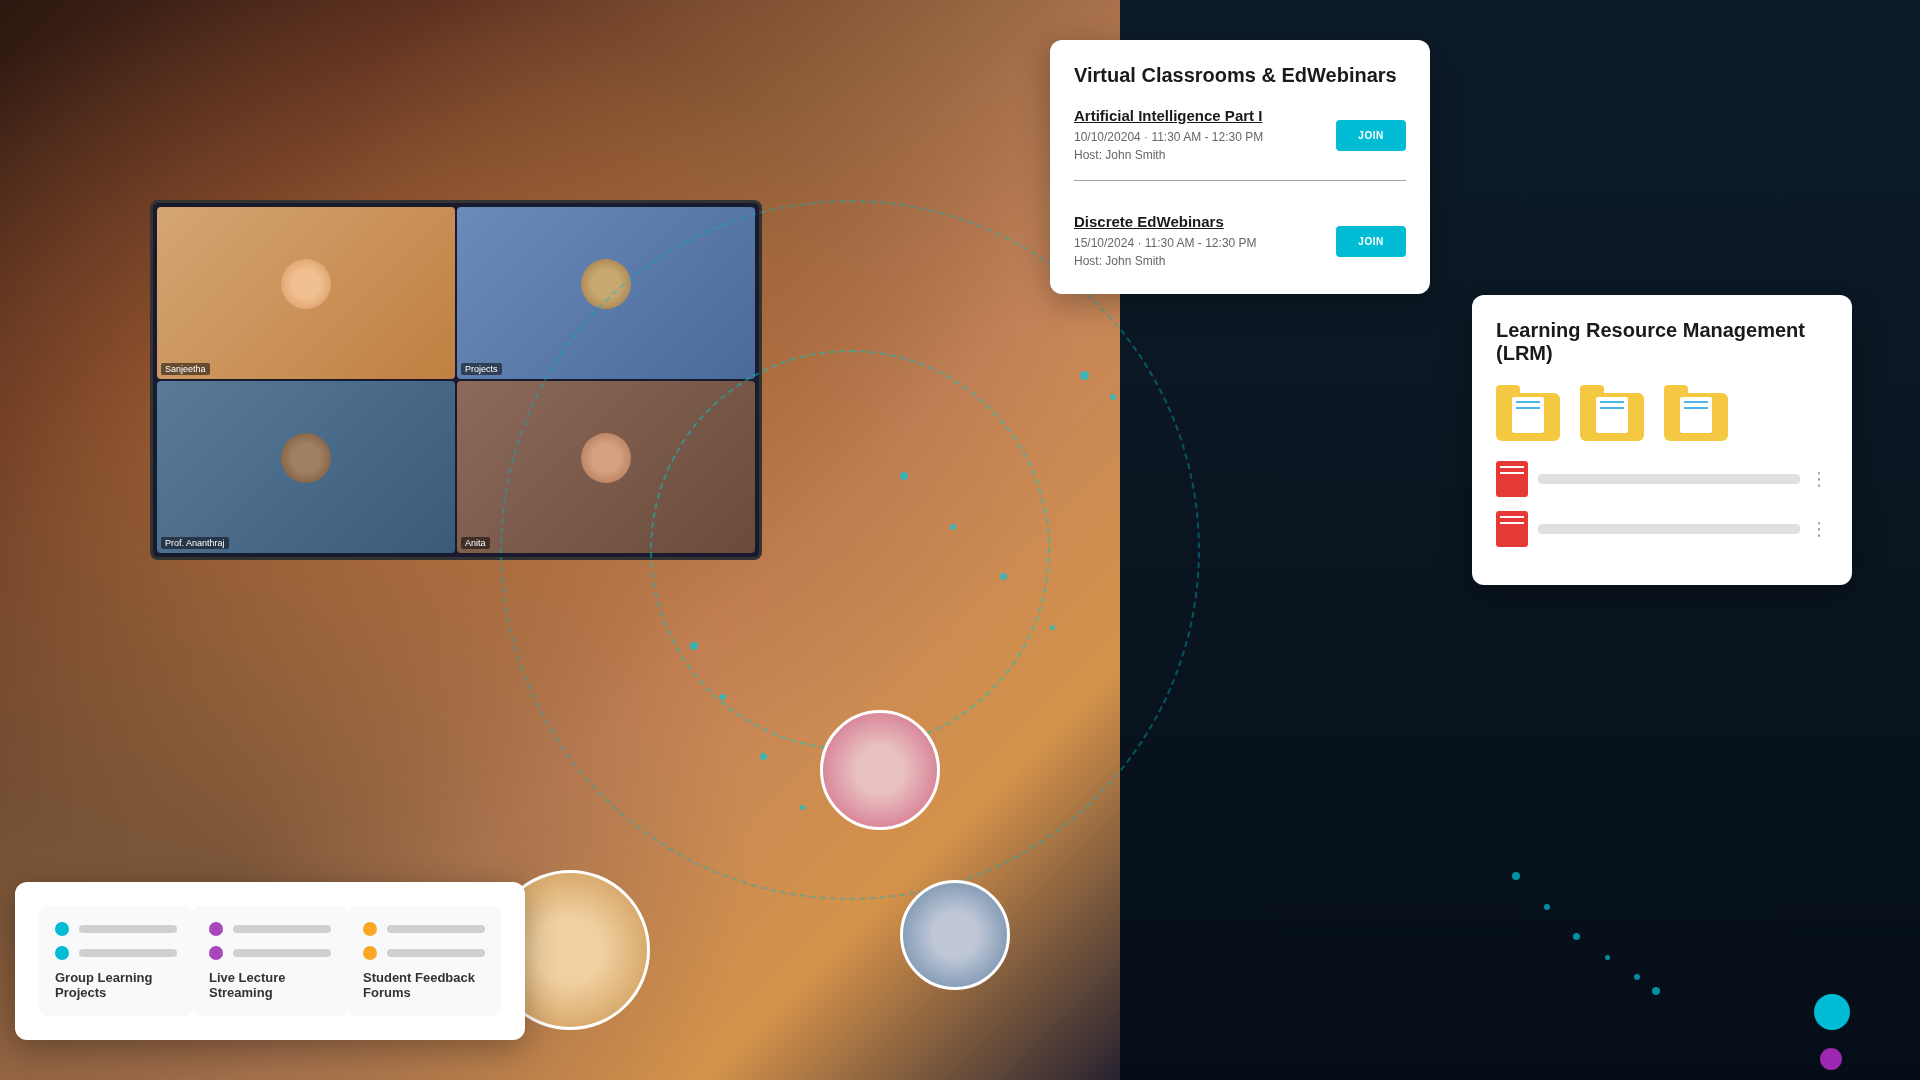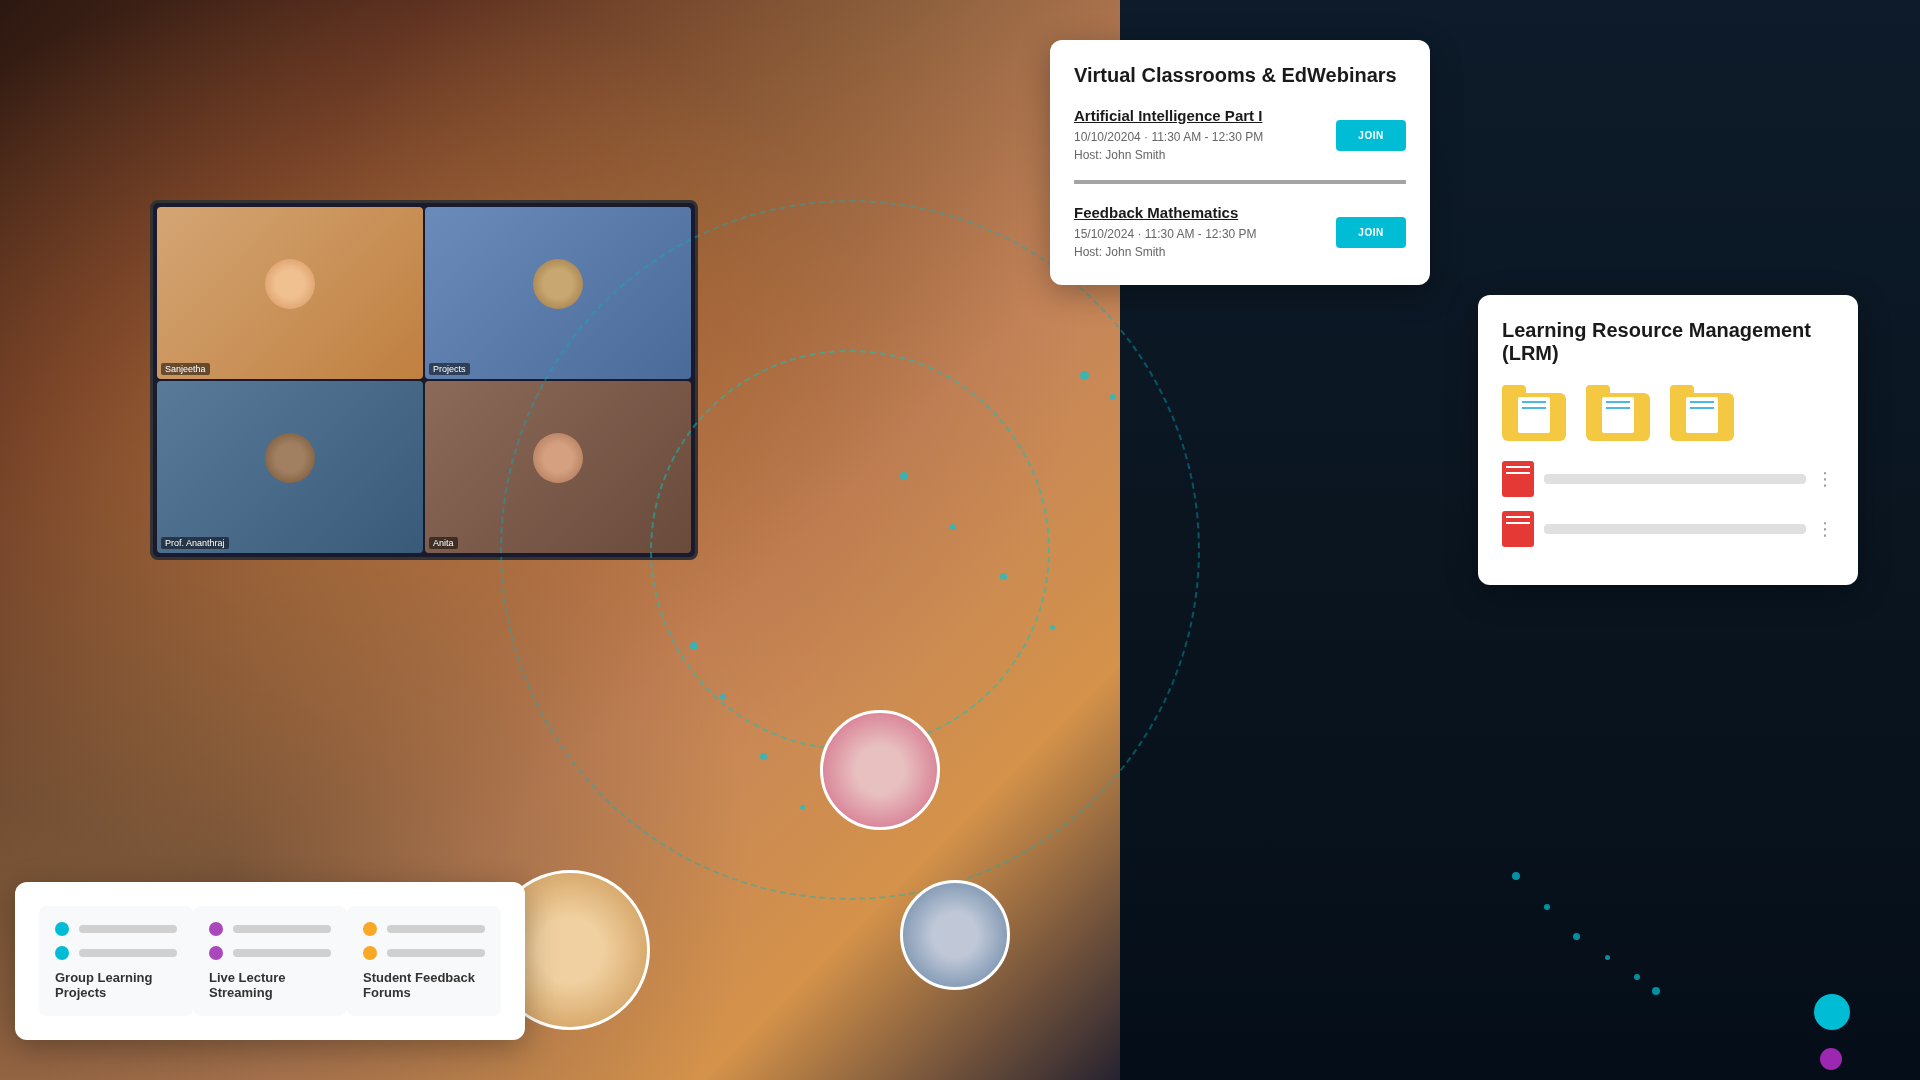--- a/index.html
+++ b/index.html
@@ -39,21 +39,21 @@
       width: 800px;
       height: 1080px;
       background: linear-gradient(180deg, #0d1b2a 0%, #0a1520 50%, #050e18 100%);
     }
 
     
     .laptop-container {
       position: absolute;
       top: 200px;
       left: 150px;
-      width: 548px;
+      width: 612px;
       height: 360px;
       z-index: 5;
       border-radius: 21px;
     }
 
     .laptop-screen {
       width: 100%;
       height: 100%;
       background: #1a1a2e;
       border-radius: 8px;
@@ -178,23 +178,23 @@
       font-size: 20px;
       font-weight: 700;
       color: #1a1a1a;
       margin-bottom: 20px;
     }
 
     .session-item {
       display: flex;
       align-items: center;
       justify-content: space-between;
-      margin-bottom: 20px;
+      margin-bottom: 32px;
       padding-bottom: 16px;
-      border-bottom: 4px solid #a3a3a3;
+      border-bottom: 1px solid #a3a3a3;
     }
 
     .session-item:last-child {
       border-bottom: none;
       margin-bottom: 0;
       padding-bottom: 0;
     }
 
     .session-info {}
 
@@ -222,21 +222,21 @@
       font-weight: 600;
       cursor: pointer;
       min-width: 70px;
       letter-spacing: 0.5px;
     }
 
     
     .card-lrm {
       position: absolute;
       top: 295px;
-      right: 62px;
+      right: 68px;
       width: 380px;
       background: white;
       border-radius: 12px;
       padding: 24px;
       z-index: 20;
       box-shadow: 0 8px 32px rgba(0,0,0,0.3);
     }
 
     .folder-row {
       display: flex;
@@ -499,21 +499,21 @@
     <div class="session-info">
       <div class="session-name">Artificial Intelligence Part I</div>
       <div class="session-meta">10/10/20204 · 11:30 AM - 12:30 PM</div>
       <div class="session-meta">Host: John Smith</div>
     </div>
     <button class="join-btn">JOIN</button>
   </div>
 
   <div class="session-item">
     <div class="session-info">
-      <div class="session-name">Feedback Mathematics</div>
+      <div class="session-name">Discrete EdWebinars</div>
       <div class="session-meta">15/10/2024 · 11:30 AM - 12:30 PM</div>
       <div class="session-meta">Host: John Smith</div>
     </div>
     <button class="join-btn">JOIN</button>
   </div>
 </div>
 
 <div class="card-lrm">
   <div class="card-title">Learning Resource Management (LRM)</div>
 

